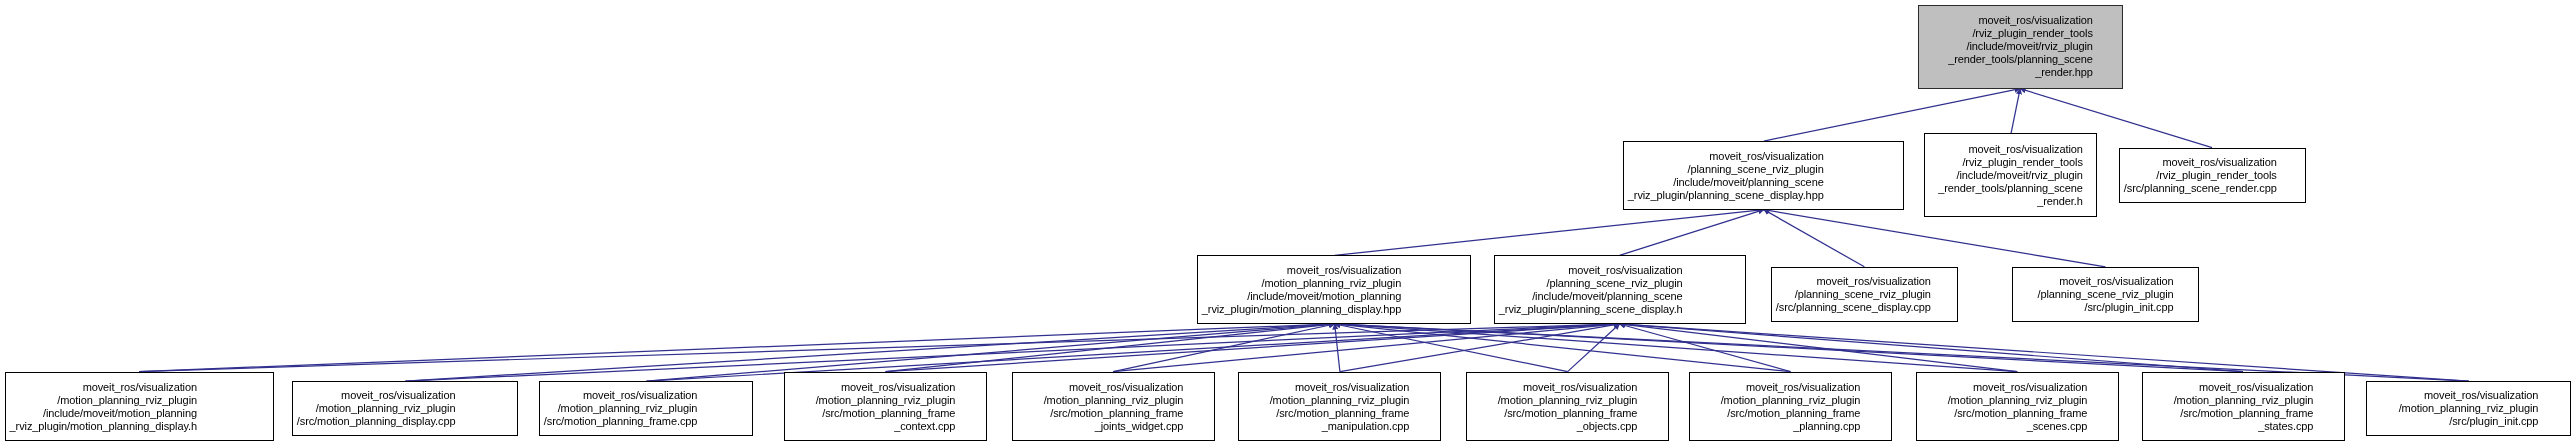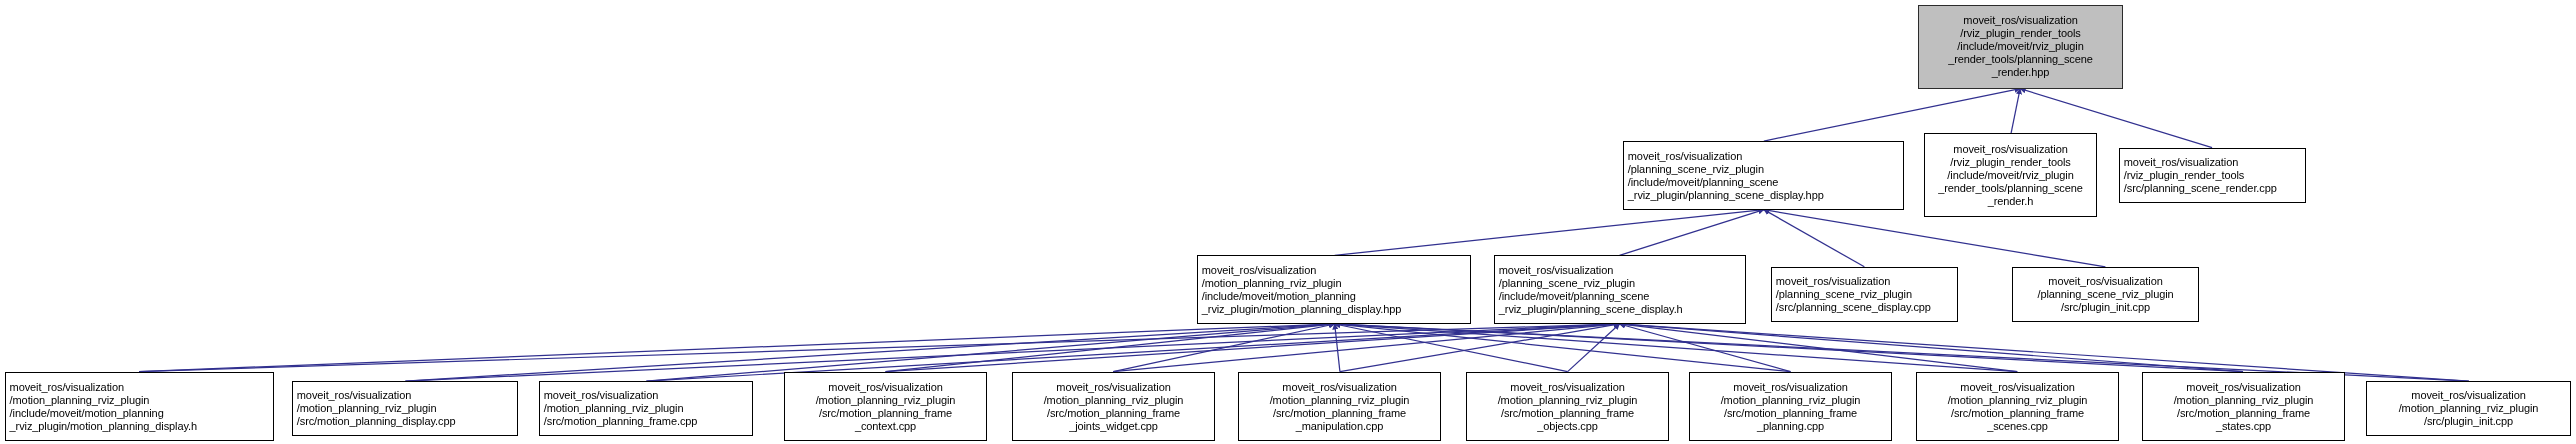--- a/index.html
+++ b/index.html
@@ -45,20 +45,21 @@
   .node.root {
     background: #bfbfbf;
     border: 1px solid #404040;
   }
   .node.thick {
     border: 1px solid #2b2b2b;
   }
   .node .nlabel {
     display: block;
     white-space: pre;
+    text-align: right;
   }
   .node.lefty {
     align-items: flex-start;
     text-align: left;
   }
 </style>
 </head>
 <body>
 
 <div id="graph">

